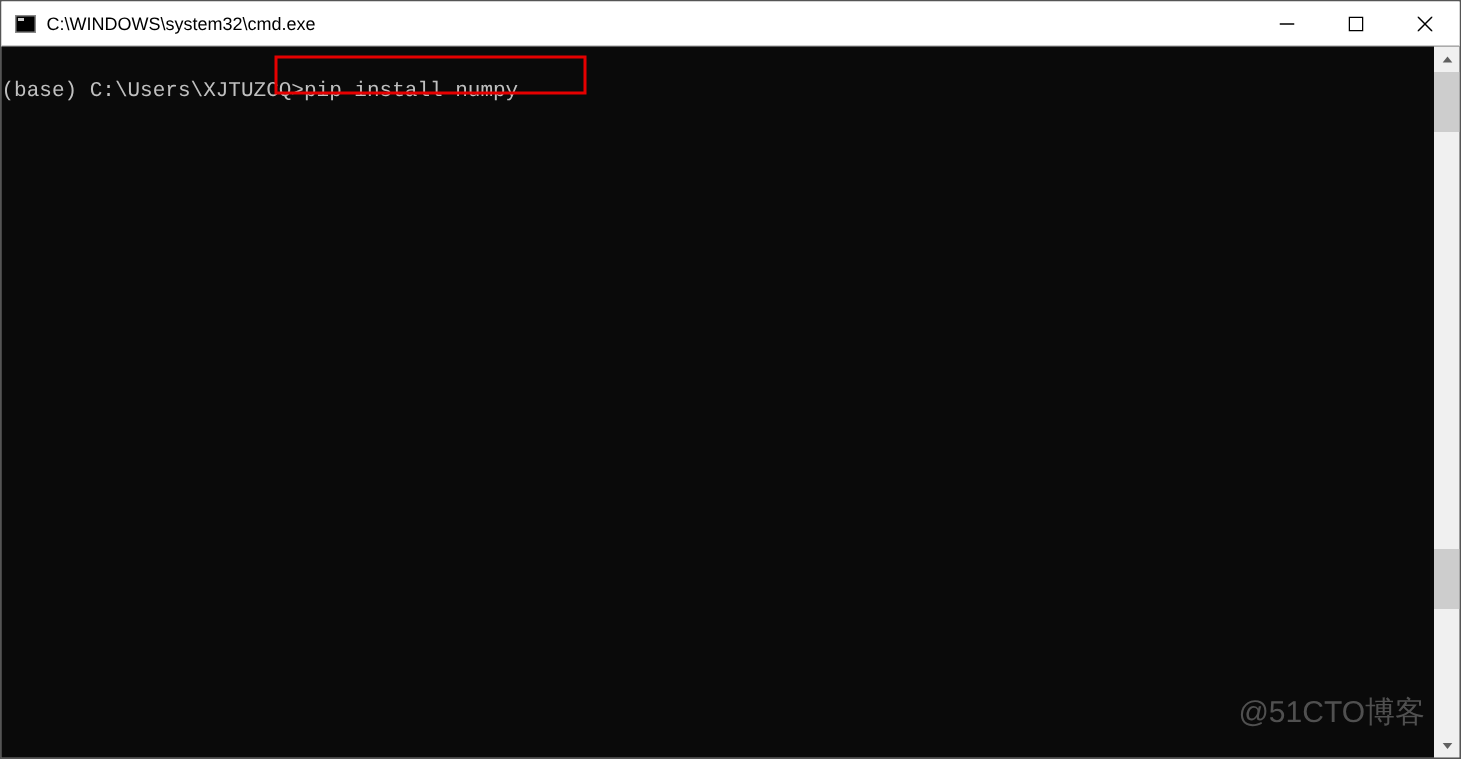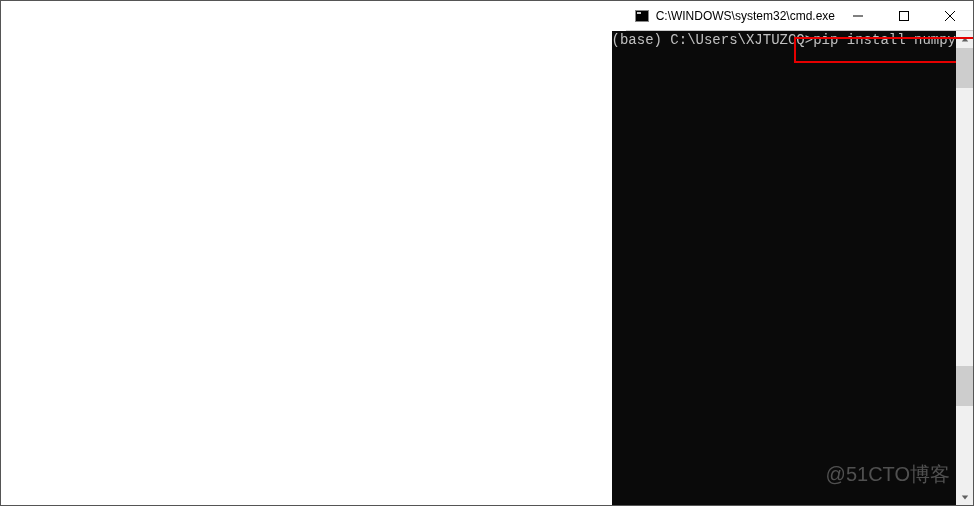--- a/index.html
+++ b/index.html
@@ -15,21 +15,20 @@
       position: relative;
       overflow: hidden;
     }
     .window {
       width: 974px;
       height: 506px;
       border: 1px solid #555;
       display: flex;
       flex-direction: column;
       background: #fff;
-      align-items: flex-end;
     }
     .titlebar {
       height: 30px;
       background: #fff;
       display: flex;
       align-items: center;
       border-bottom: 1px solid #ccc;
       flex-shrink: 0;
     }
     .app-icon {
@@ -94,20 +93,21 @@
       color: #c0c0c0;
       font-family: Consolas, "Courier New", monospace;
       font-size: 14px;
       line-height: 18px;
       padding: 0;
       position: relative;
     }
     .terminal-line {
       white-space: pre;
       padding: 0;
+      margin-top: 21px;
     }
     .prompt {
       color: #c0c0c0;
     }
     .command {
       color: #c0c0c0;
     }
     .highlight-box {
       position: absolute;
       border: 2px solid #e60000;

